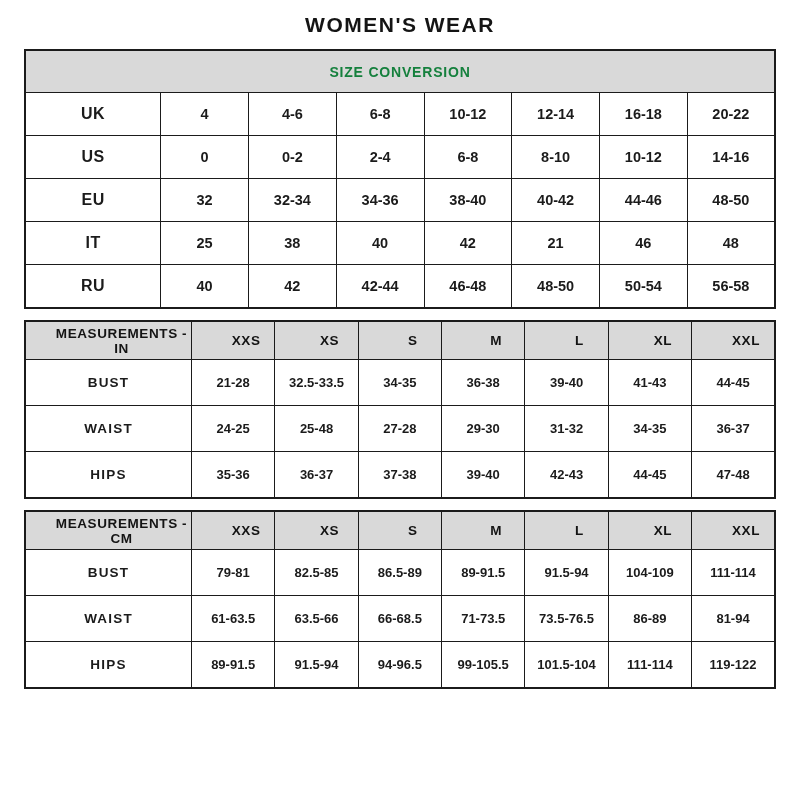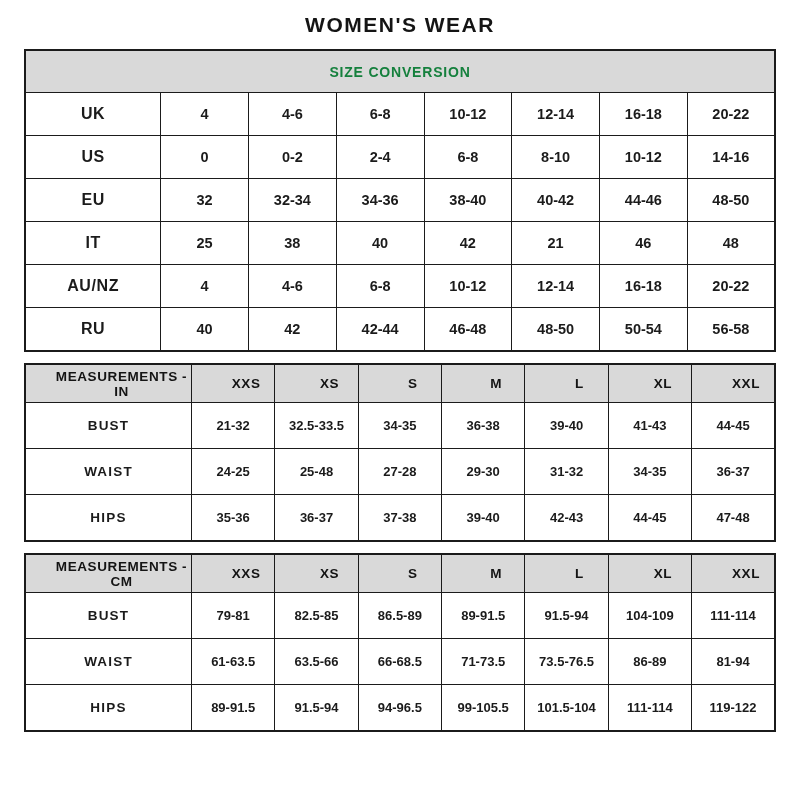--- a/index.html
+++ b/index.html
@@ -146,30 +146,20 @@
         </tr>
         <tr>
           <td class="rowlabel">IT</td>
           <td>25</td>
           <td>38</td>
           <td>40</td>
           <td>42</td>
           <td>21</td>
           <td>46</td>
           <td>48</td>
-        </tr>
-        <tr>
-          <td class="rowlabel">AU/NZ</td>
-          <td>4</td>
-          <td>4-6</td>
-          <td>6-8</td>
-          <td>10-12</td>
-          <td>12-14</td>
-          <td>16-18</td>
-          <td>20-22</td>
         </tr>
         <tr>
           <td class="rowlabel">RU</td>
           <td>40</td>
           <td>42</td>
           <td>42-44</td>
           <td>46-48</td>
           <td>48-50</td>
           <td>50-54</td>
           <td>56-58</td>
@@ -196,21 +186,21 @@
           <th>S</th>
           <th>M</th>
           <th>L</th>
           <th>XL</th>
           <th>XXL</th>
         </tr>
     </thead>
     <tbody>
         <tr>
           <td class="rowlabel">BUST</td>
-          <td>21-32</td>
+          <td>21-28</td>
           <td>32.5-33.5</td>
           <td>34-35</td>
           <td>36-38</td>
           <td>39-40</td>
           <td>41-43</td>
           <td>44-45</td>
         </tr>
         <tr>
           <td class="rowlabel">WAIST</td>
           <td>24-25</td>

